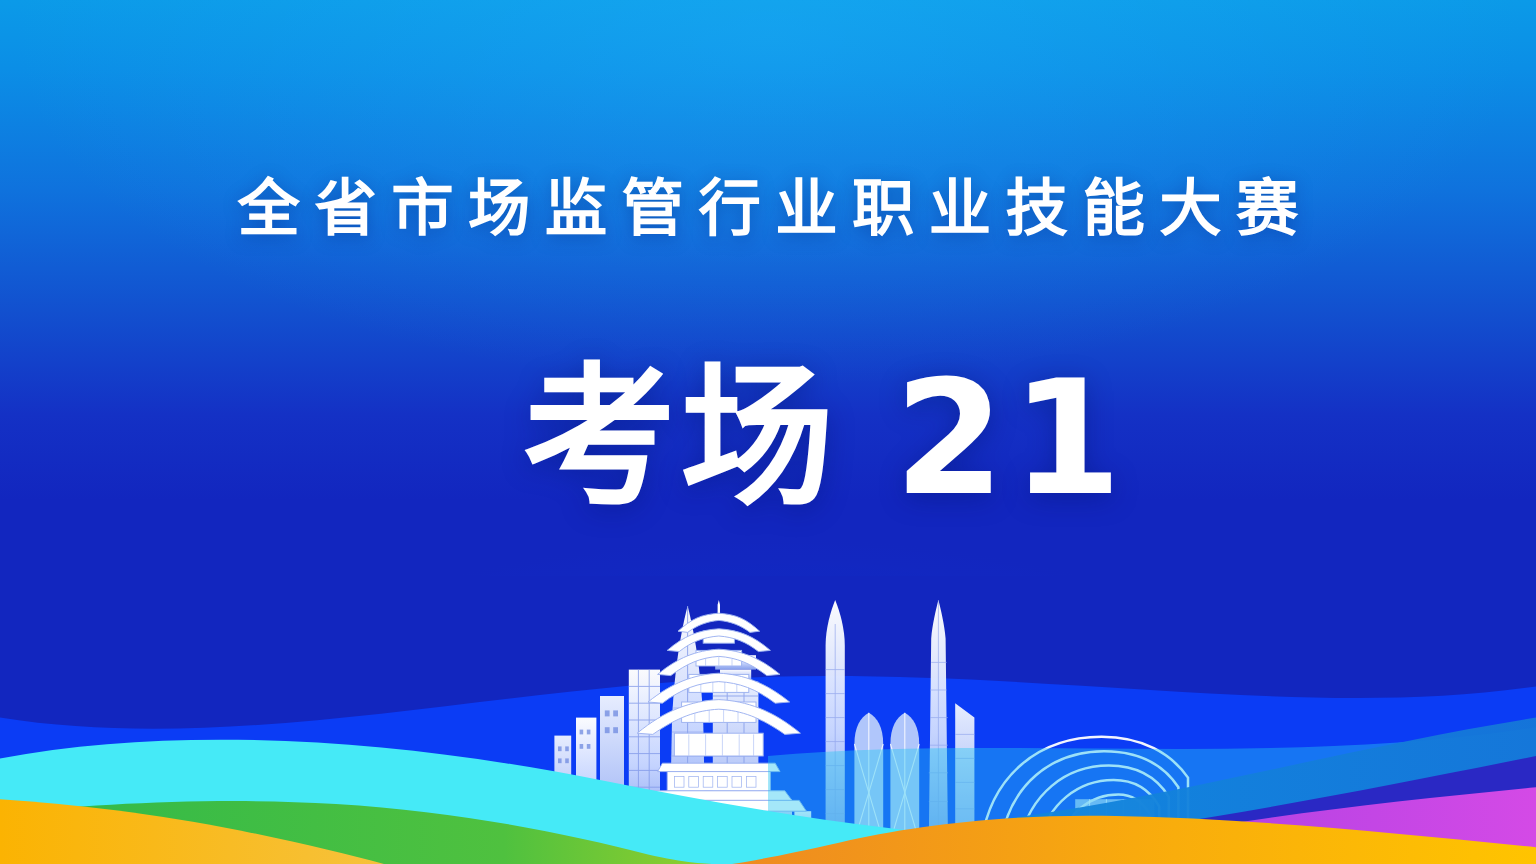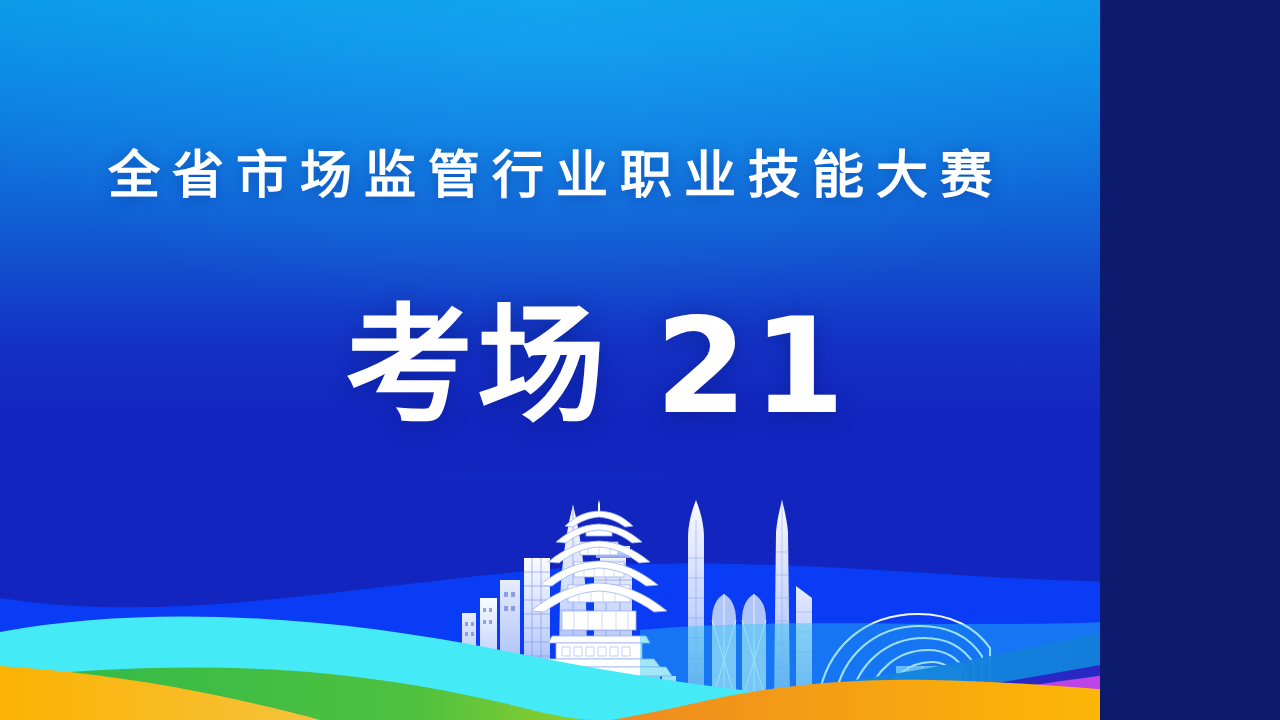--- a/index.html
+++ b/index.html
@@ -3,21 +3,21 @@
 <meta charset="utf-8">
 <title>考场 21</title>
 <style>
   html, body {
     margin: 0;
     padding: 0;
     background: #0d1b6e;
   }
   #stage {
     position: relative;
-    width: 1100px;
+    width: 1280px;
     height: 720px;
     overflow: hidden;
     font-family: "Liberation Sans", "DejaVu Sans", sans-serif;
     background:
       linear-gradient(180deg,
         #0b9ae8 0%,
         #0b8ee6 8%,
         #0f72dd 22%,
         #1250cf 36%,
         #1431c5 48%,

